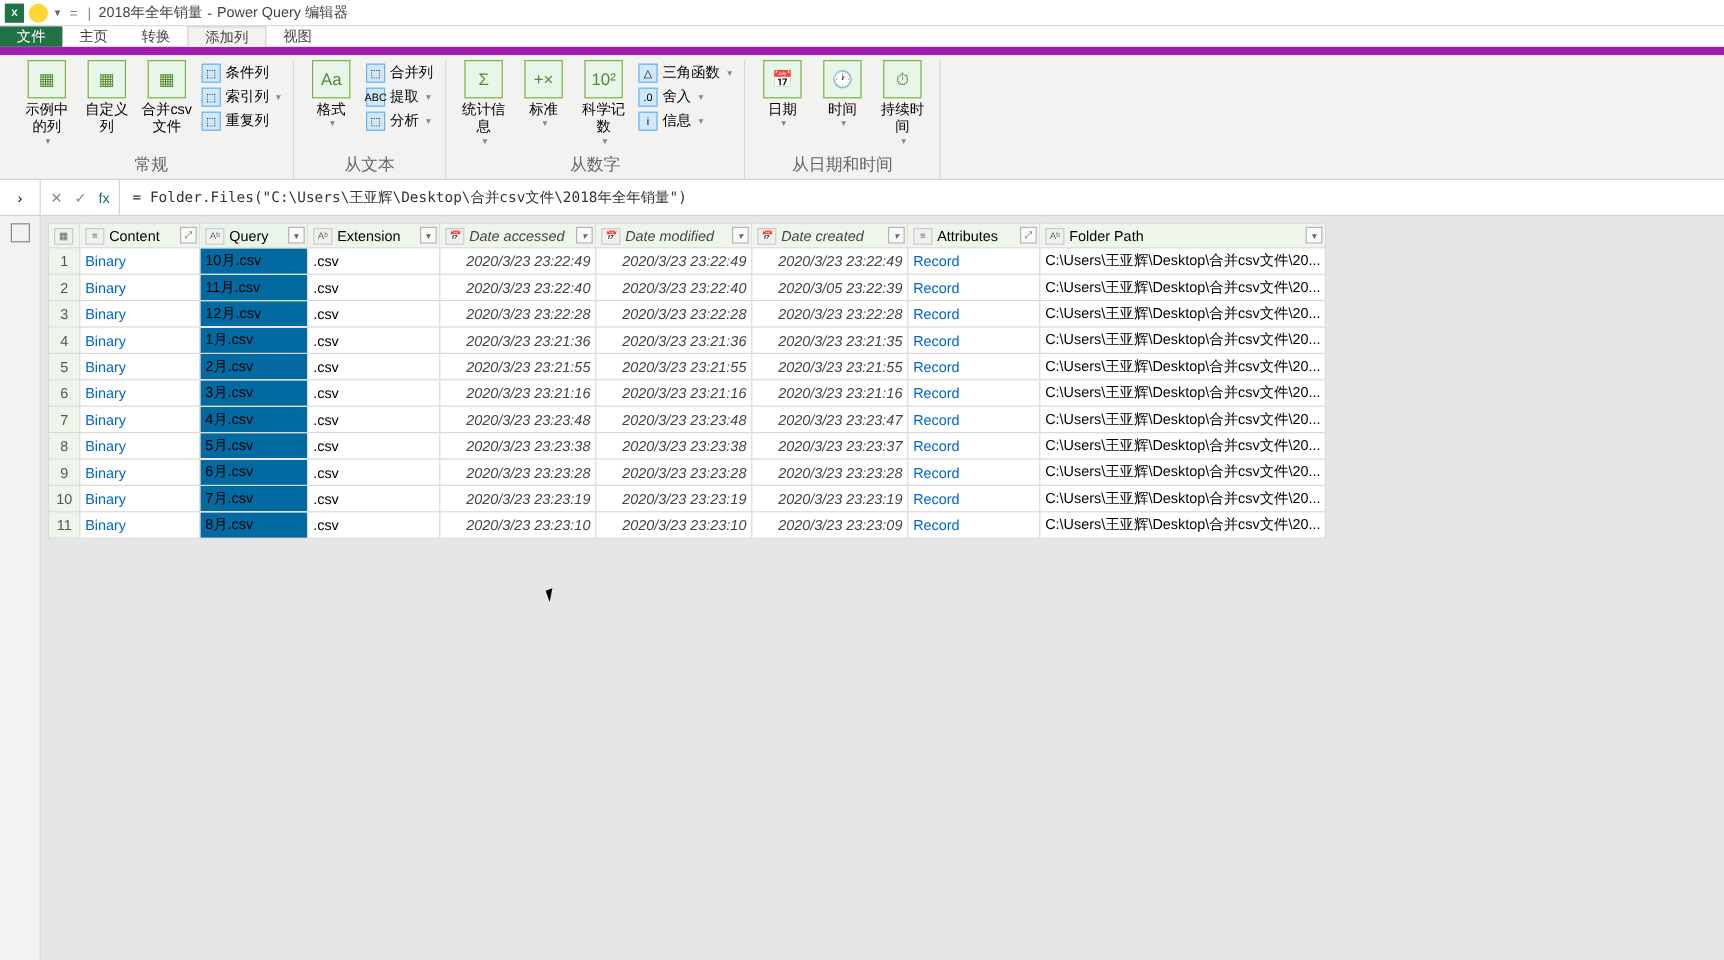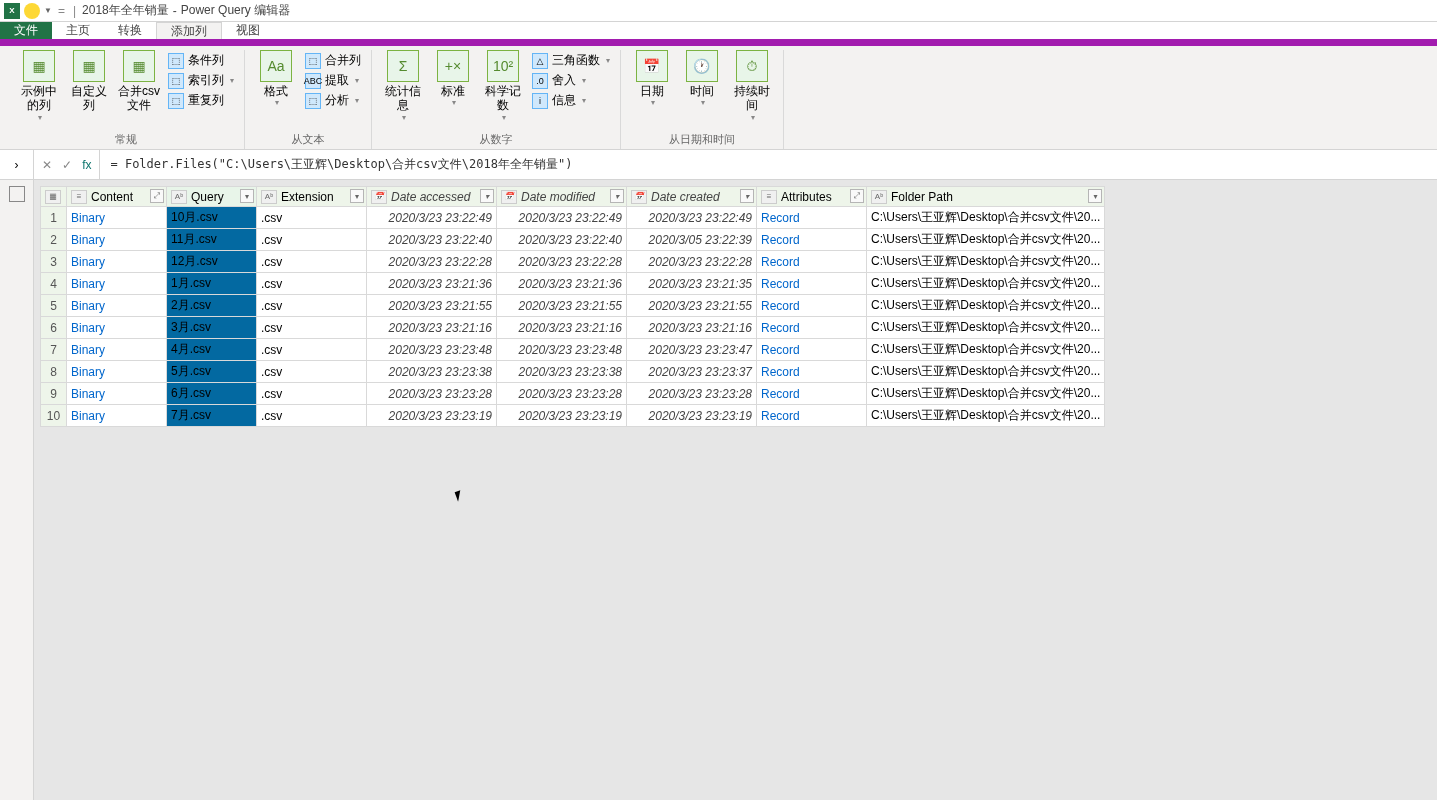--- a/index.html
+++ b/index.html
@@ -10,21 +10,21 @@
 .qat-down{font-size:8px;color:#666}
 .title-sep{color:#888;margin:0 2px}
 .title-text{color:#444}
 .tabstrip{height:24px;background:#fff;display:flex;align-items:stretch;border-bottom:7px solid #a21caf}
 .tab{padding:0 14px;display:flex;align-items:center;color:#444;cursor:pointer}
 .tab.file{background:#217346;color:#fff}
 .tab.active{background:#f3f2f1;border:1px solid #d4d4d4;border-bottom:none}
 .ribbon{height:104px;background:#f3f2f1;border-bottom:1px solid #d4d4d4;display:flex;padding:4px 8px 0 8px}
 .rgroup{display:flex;flex-direction:column;align-items:center;border-right:1px solid #d9d9d9;padding:0 10px}
 .rgroup-body{flex:1;display:flex;align-items:flex-start;gap:8px}
-.rgroup-label{font-size:11px;color:#666;padding:2px 0}
+.rgroup-label{font-size:14px;color:#666;padding:2px 0}
 .big-btn{display:flex;flex-direction:column;align-items:center;width:42px;text-align:center;line-height:1.2;cursor:pointer}
 .big-btn .ico{width:32px;height:32px;background:#e8f5e9;border:1px solid #7cb342;margin-bottom:2px;display:flex;align-items:center;justify-content:center;color:#558b2f;font-size:14px}
 .small-list{display:flex;flex-direction:column;gap:3px;padding-top:2px}
 .small-item{display:flex;align-items:center;gap:4px;cursor:pointer;white-space:nowrap}
 .small-ico{width:16px;height:16px;background:#cfe8fc;border:1px solid #64b5f6;font-size:9px;display:flex;align-items:center;justify-content:center}
 .dd{font-size:8px;color:#888;margin-left:2px}
 .formula-row{position:absolute;top:150px;left:0;right:0;height:30px;display:flex;align-items:center;background:#fff;border-bottom:1px solid #d4d4d4}
 .expand-btn{width:34px;height:100%;display:flex;align-items:center;justify-content:center;border-right:1px solid #d4d4d4;cursor:pointer}
 .fx-ctrl{display:flex;align-items:center;gap:10px;padding:0 8px;border-right:1px solid #d4d4d4;height:100%}
 .fx-x{color:#888;cursor:pointer}
@@ -382,18 +382,29 @@
             <td class="rownum">10</td>
             <td class="col-content link">Binary</td>
             <td class="col-name name-cell">7月.csv</td>
             <td class="col-ext">.csv</td>
             <td class="col-date date-cell">2020/3/23 23:23:19</td>
             <td class="col-date date-cell">2020/3/23 23:23:19</td>
             <td class="col-date date-cell">2020/3/23 23:23:19</td>
             <td class="col-attr link">Record</td>
             <td class="col-path">C:\Users\王亚辉\Desktop\合并csv文件\20...</td>
           </tr>
+          <tr>
+            <td class="rownum">11</td>
+            <td class="col-content link">Binary</td>
+            <td class="col-name name-cell">8月.csv</td>
+            <td class="col-ext">.csv</td>
+            <td class="col-date date-cell">2020/3/23 23:23:10</td>
+            <td class="col-date date-cell">2020/3/23 23:23:10</td>
+            <td class="col-date date-cell">2020/3/23 23:23:09</td>
+            <td class="col-attr link">Record</td>
+            <td class="col-path">C:\Users\王亚辉\Desktop\合并csv文件\20...</td>
+          </tr>
         </tbody>
     </table>
   </div>
 </div>
 
 <div class="cursor"></div>
 
 </body></html>

